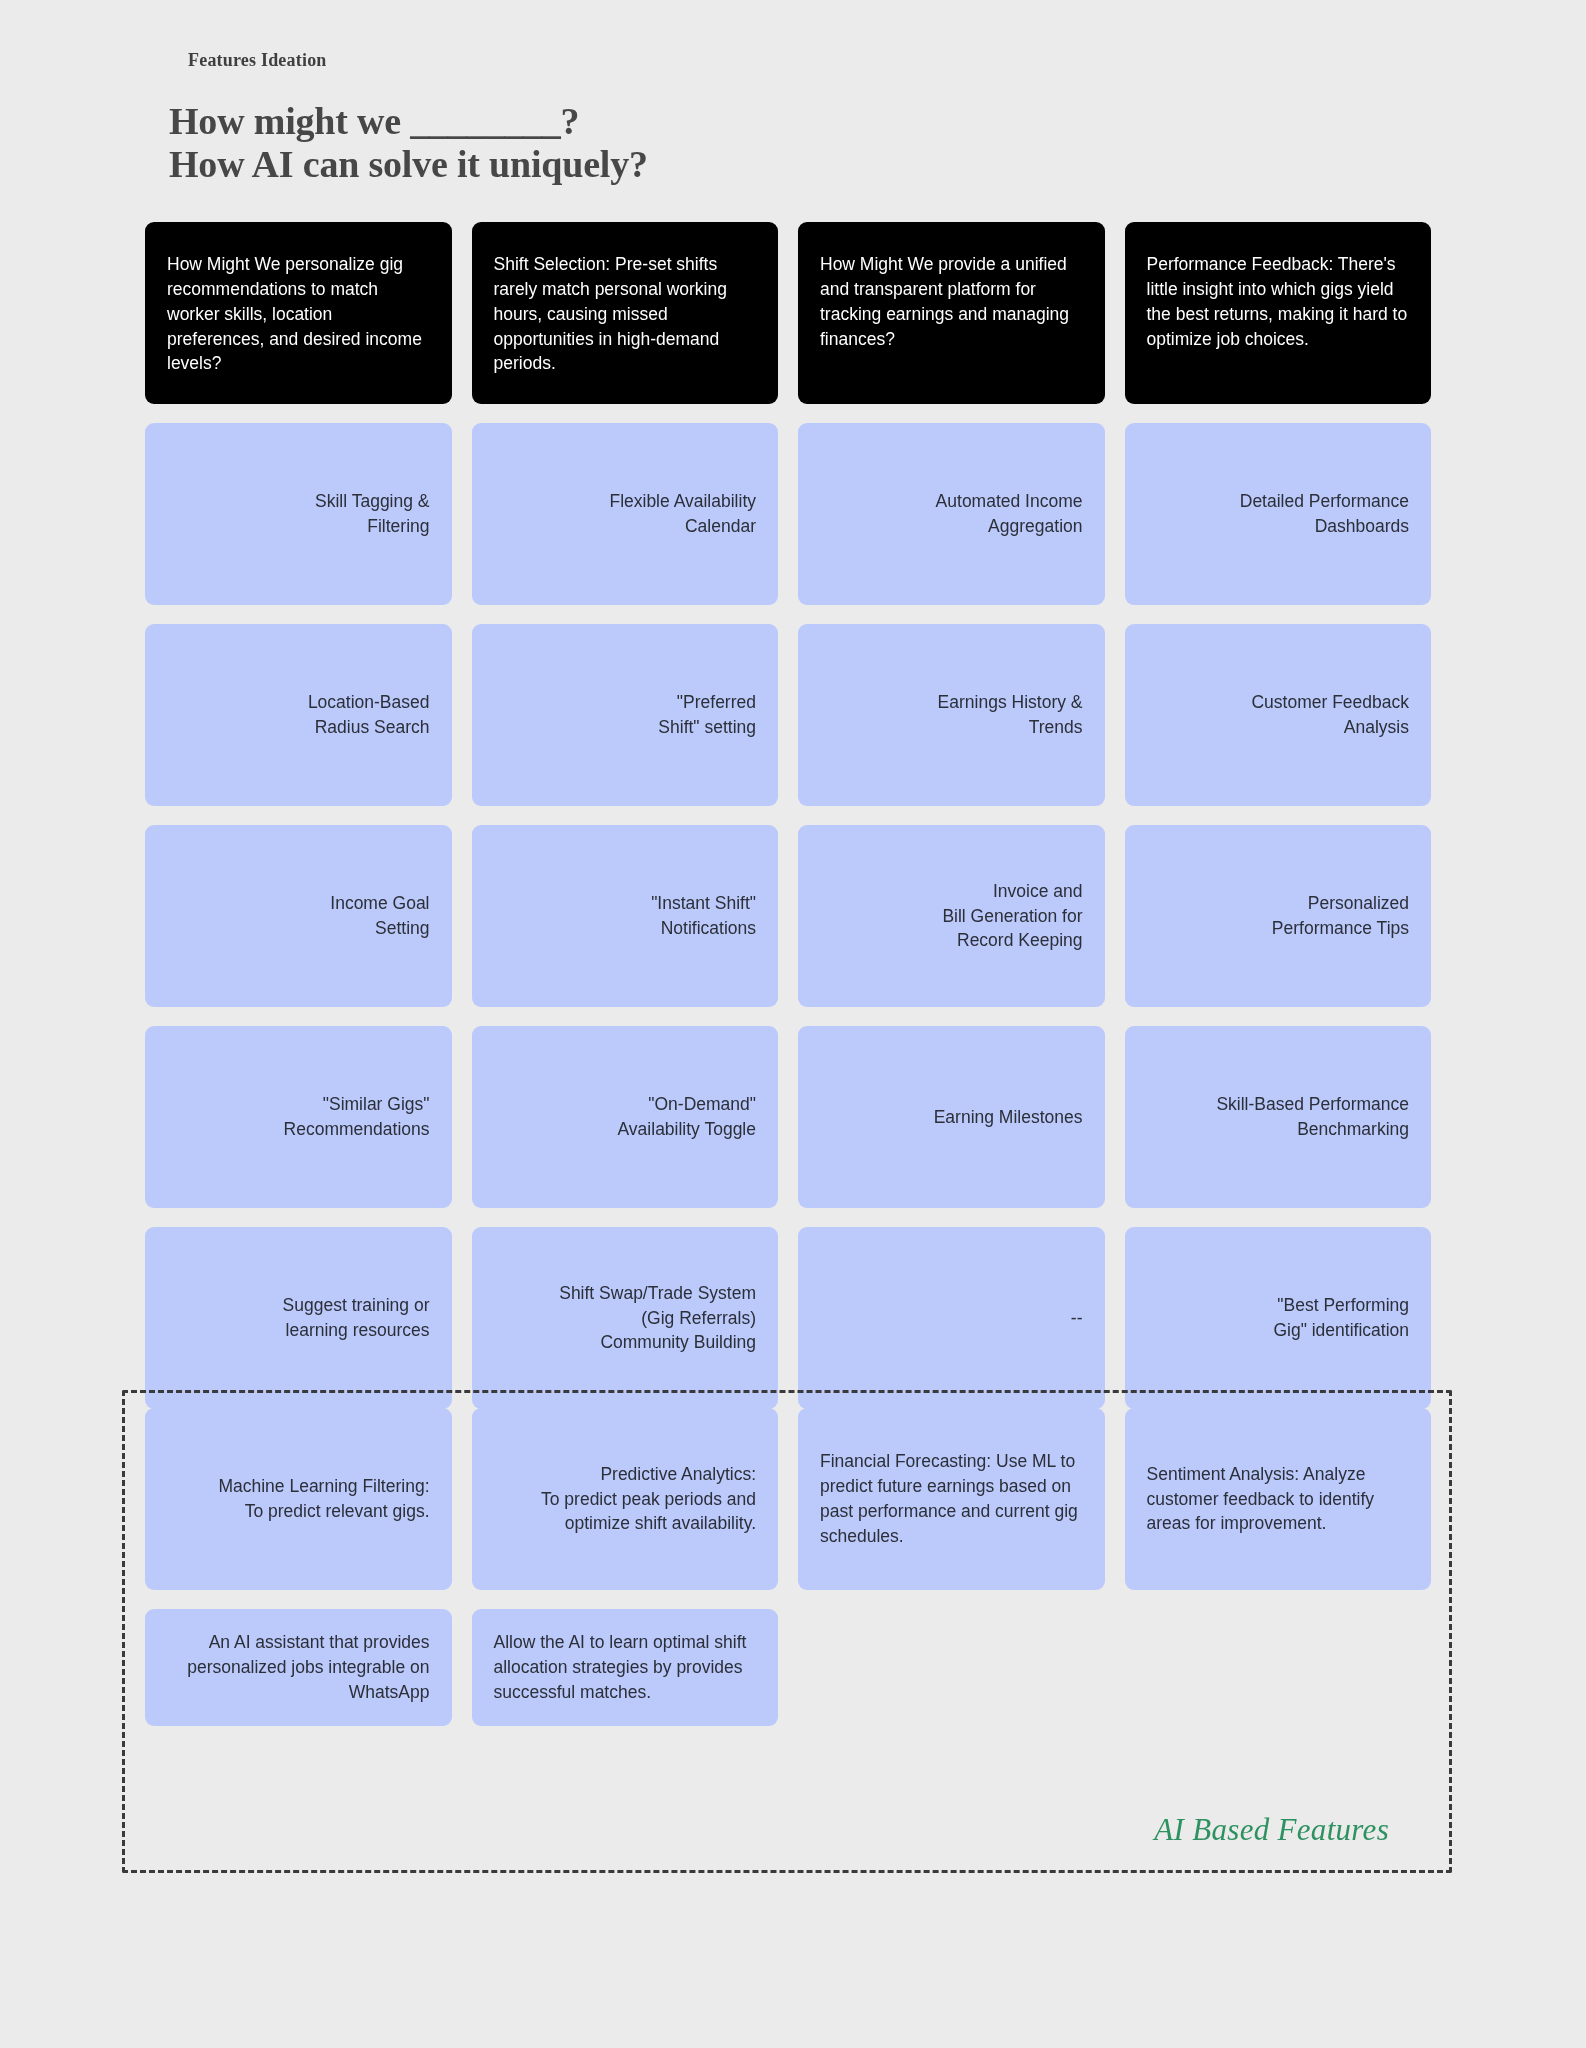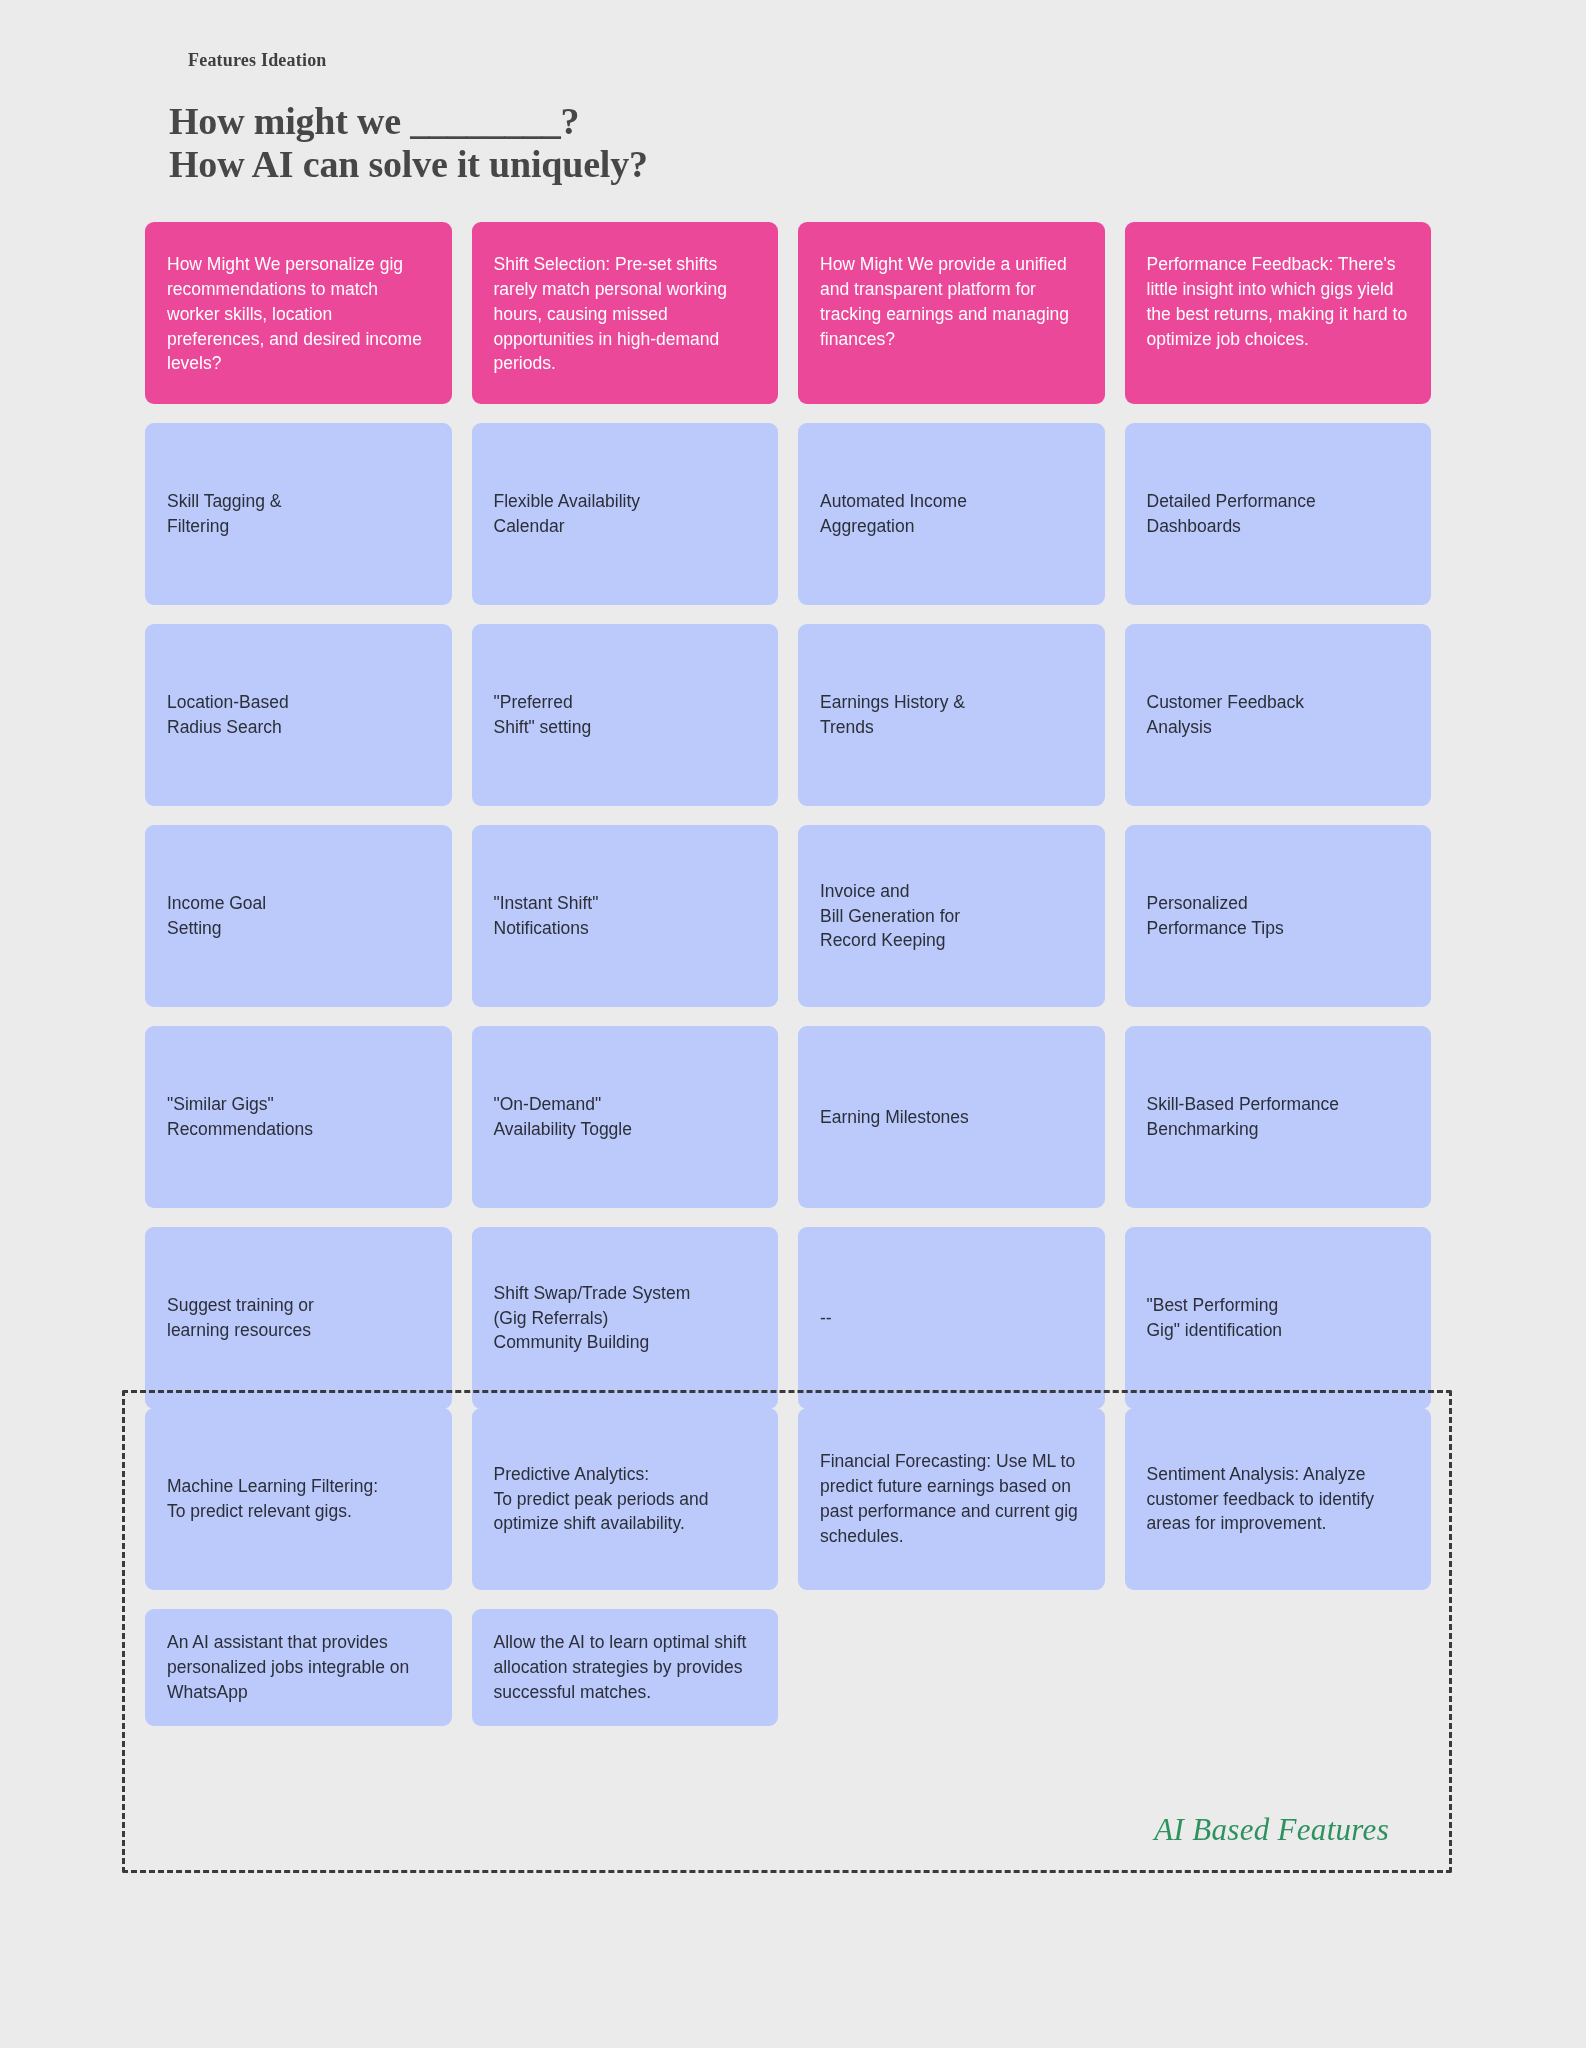--- a/index.html
+++ b/index.html
@@ -61,31 +61,31 @@
     box-sizing: border-box;
     border-radius: 9px;
     display: flex;
     align-items: center;
     padding: 18px 22px;
     font-size: 17.5px;
     line-height: 1.42;
     color: #2b2f38;
   }
   .card.blue {
-    background: #ec4899;
+    background: #000000;
     color: #ffffff;
     height: 182px;
     align-items: flex-start;
     padding-top: 30px;
   }
   .card.light {
     background: #bcc9fb;
     height: 182px;
     justify-content: center;
-    text-align: left;
+    text-align: right;
   }
   .card.light.left {
     justify-content: flex-start;
     text-align: left;
   }
   .card.short {
     height: 117px;
   }
   .card.empty-slot {
     background: transparent;

